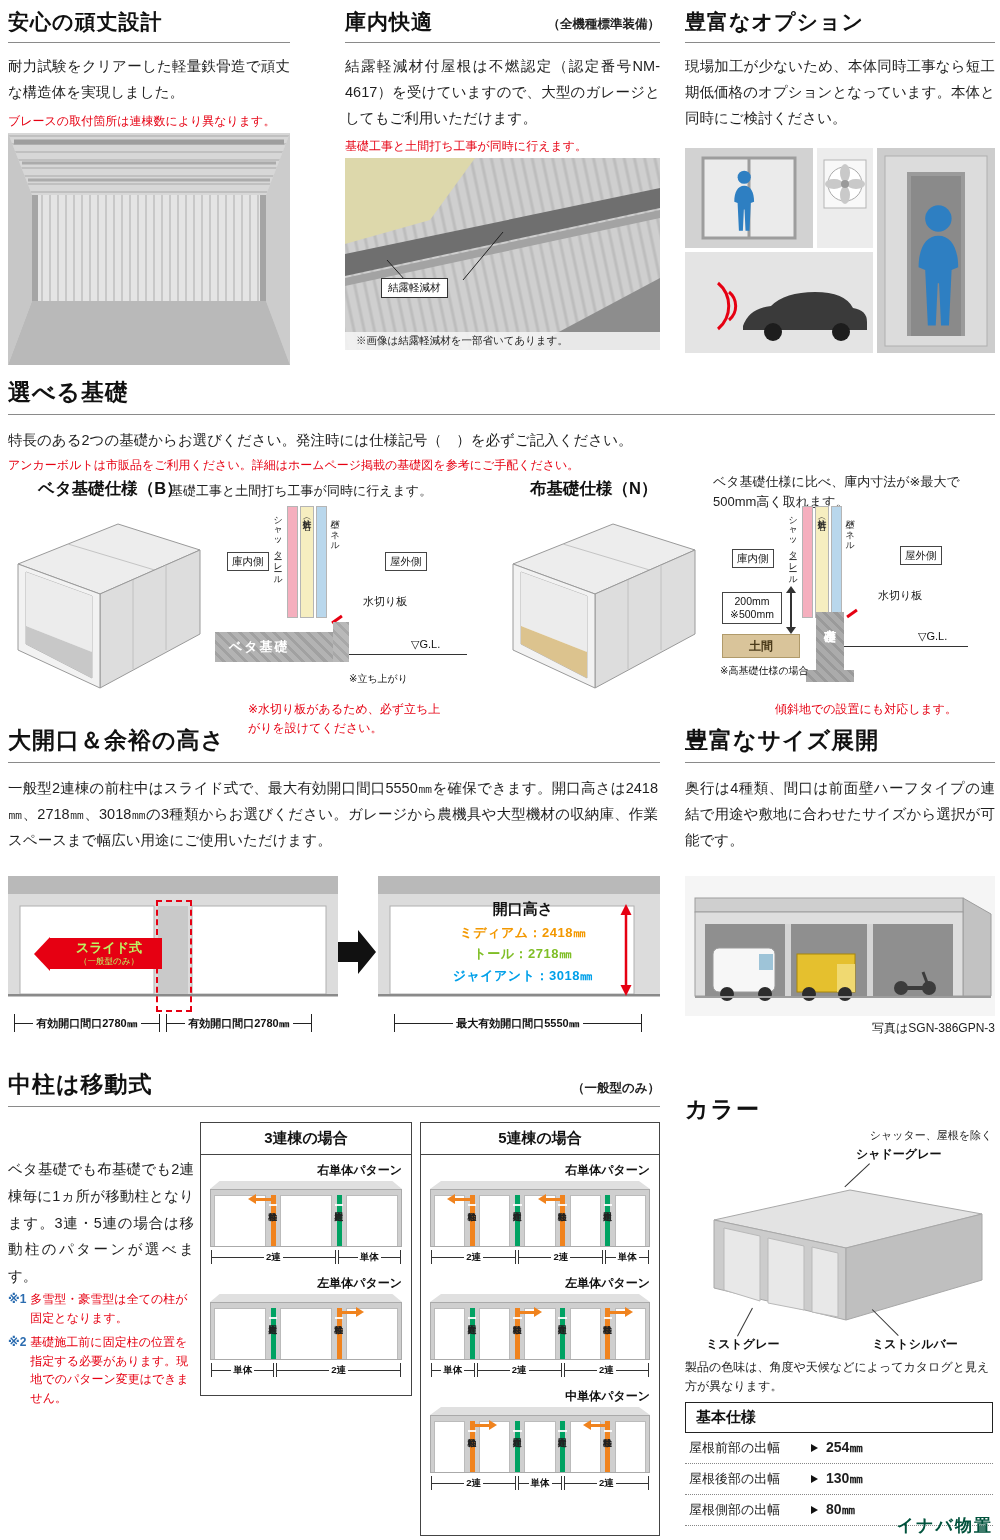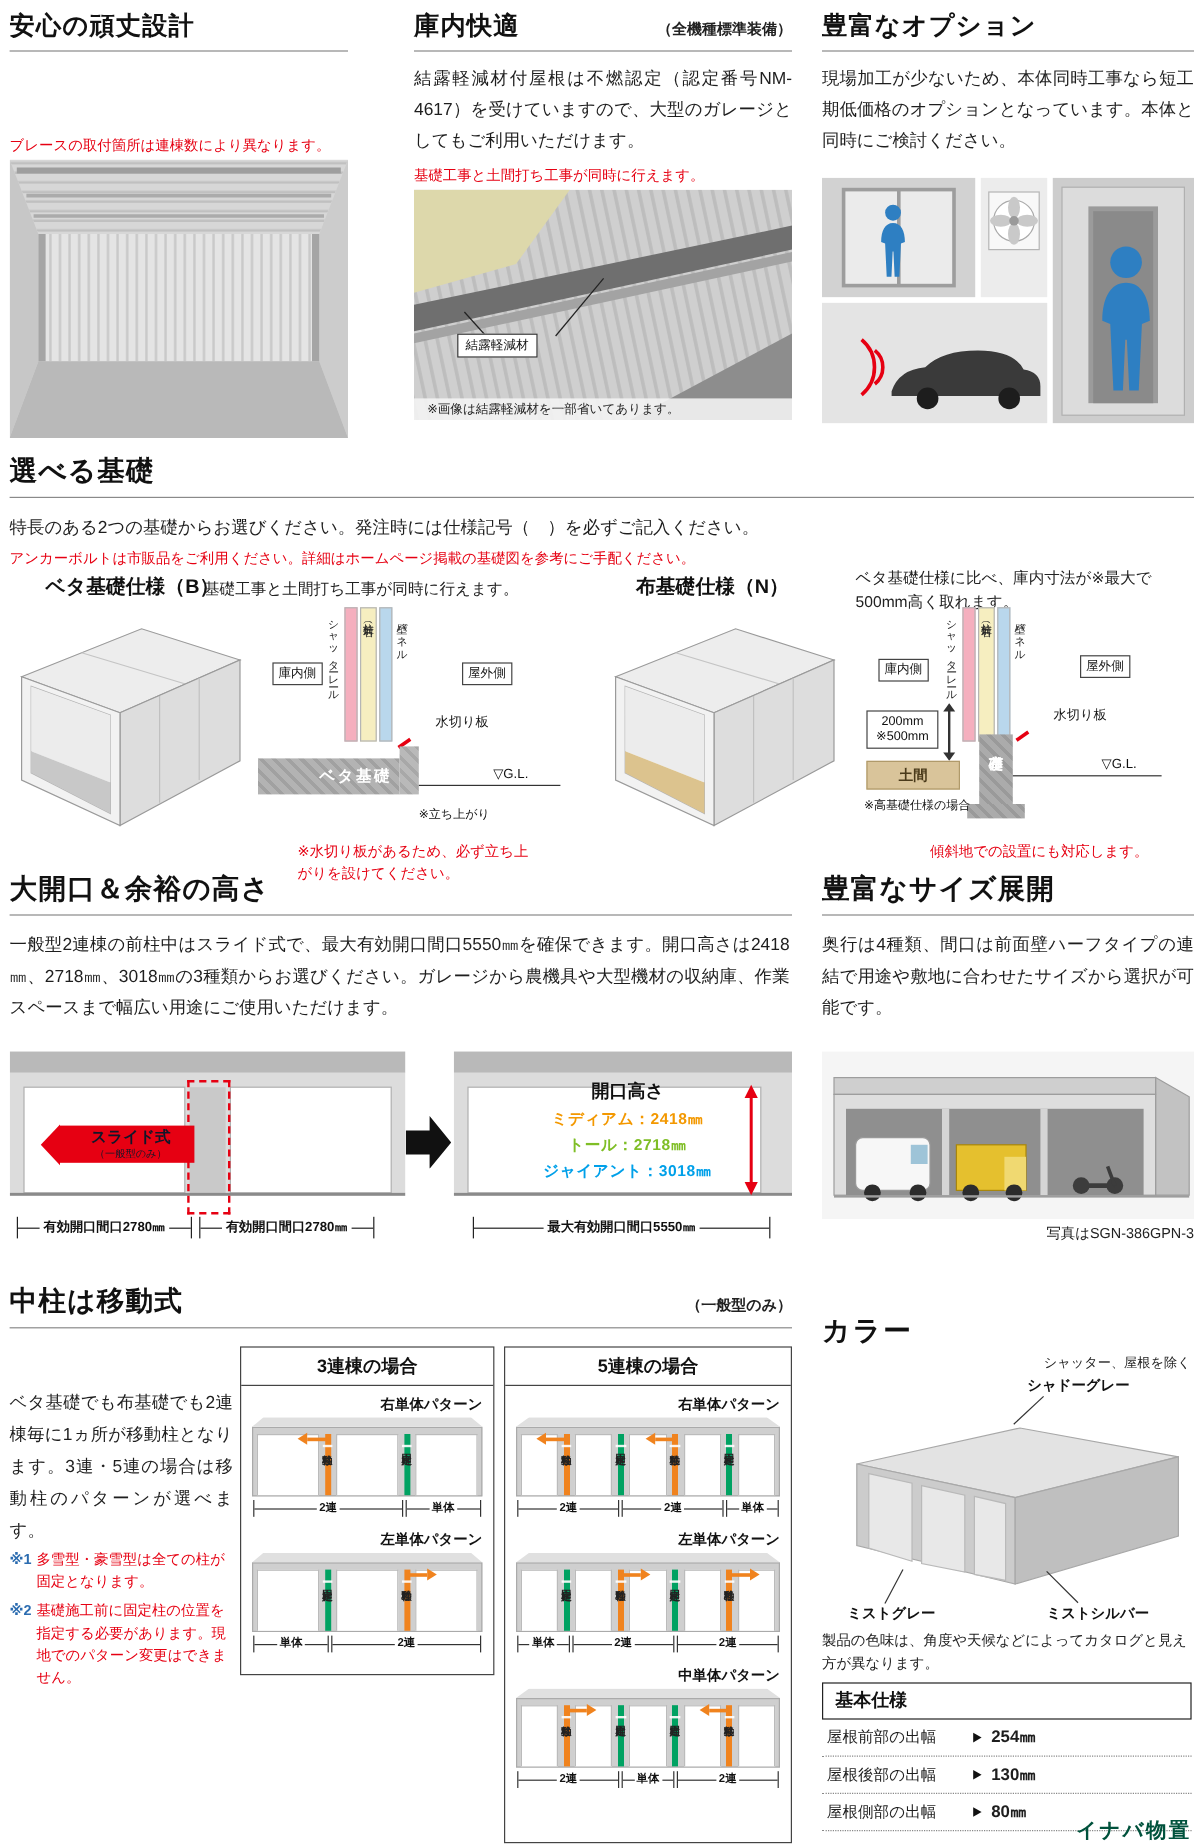--- a/index.html
+++ b/index.html
@@ -28,21 +28,21 @@
   .glline{position:absolute;border-top:1.5px solid #333;}
   .driptick{position:absolute;width:12px;height:3px;background:#e60012;transform:rotate(-35deg);}
   .varrow{position:absolute;width:2px;background:#333;}
   .varrow::before{content:"";position:absolute;top:-7px;left:-4px;border:5px solid transparent;border-bottom:7px solid #333;}
   .varrow::after{content:"";position:absolute;bottom:-7px;left:-4px;border:5px solid transparent;border-top:7px solid #333;}
   
   .dim{position:absolute;height:18px;border-left:1px solid #222;border-right:1px solid #222;text-align:center;font-size:11px;font-weight:bold;color:#111;}
   .dim::before{content:"";position:absolute;left:0;right:0;top:9px;border-top:1px solid #222;}
   .dim span{position:relative;background:#fff;padding:0 3px;z-index:1;line-height:18px;white-space:nowrap;}
   
-  .slidearrow{position:absolute;background:#e60012;color:#0f172a;text-align:center;padding:2px 4px 3px 10px;}
+  .slidearrow{position:absolute;background:#e60012;color:#bef264;text-align:center;padding:2px 4px 3px 10px;}
   .slidearrow::before{content:"";position:absolute;left:-16px;top:50%;transform:translateY(-50%);border:17px solid transparent;border-right:16px solid #e60012;border-left:none;}
   .slidearrow .l1{font-size:13px;font-weight:bold;line-height:1.25;}
   .slidearrow .l2{font-size:8.5px;line-height:1.2;}
   .dashred{position:absolute;border:2px dashed #e60012;}
   
   .oh-title{font-size:15px;font-weight:bold;color:#111;text-align:center;margin-bottom:3px;}
   .oh-line{font-size:13px;font-weight:bold;text-align:center;line-height:1.65;letter-spacing:.5px;}
   
   .casebox{position:absolute;border:1px solid #444;background:#fff;}
   .case-title{font-size:15px;font-weight:bold;text-align:center;padding:6px 0;border-bottom:1px solid #444;color:#111;}
@@ -76,21 +76,21 @@
   .badge-small{font-size:8px;letter-spacing:.5px;}
   .badge-big{font-size:17px;font-weight:bold;font-style:italic;letter-spacing:1px;}
   
   .spec-title{border:1px solid #222;padding:5px 10px;font-weight:bold;font-size:15px;color:#111;}
   .spec-row{display:flex;align-items:center;padding:6px 4px;border-bottom:1px dotted #888;font-size:13px;}
   .spec-row .lab{width:120px;}
   .tri{width:0;height:0;border-left:7px solid #111;border-top:4.5px solid transparent;border-bottom:4.5px solid transparent;margin:0 8px 0 2px;}
   .spec-row .val{font-weight:bold;font-size:14px;}
   .ptr{position:absolute;border-top:1px solid #333;transform-origin:0 0;}
   .caption11{font-size:10.5px;color:#222;}
-  .photo{position:absolute;overflow:hidden;}
+  .photo{position:absolute;overflow:hidden;font-family:Liberation Mono, monospace;}
   .photolabel{position:absolute;background:#fff;border:1px solid #333;font-size:10.5px;padding:2px 6px;color:#111;}
   .photocaption{position:absolute;left:0;right:0;bottom:0;background:rgba(245,245,245,.88);padding:2px 11px;font-size:10.5px;color:#222;}
   .logo{font-weight:bold;font-size:17px;letter-spacing:2px;color:#00523c;}
 </style>
 </head>
 <body>
 
 <svg width="0" height="0" style="position:absolute">
   <defs>
     <g id="sym-person">
@@ -98,20 +98,21 @@
       <path d="M20 24 C10 24 5 34 5 48 L10 50 L12 92 L18 92 L19.5 60 L20.5 60 L22 92 L28 92 L30 50 L35 48 C35 34 30 24 20 24 Z"></path>
     </g>
   </defs>
 </svg>
 
 <div class="page">
 
   <div class="hd" style="left:8px;top:10px;width:282px;">
     <h2>安心の頑丈設計</h2>
   </div>
+  <div class="abs bt" style="left:8px;top:54px;width:282px;">耐力試験をクリアーした軽量鉄骨造で頑丈な構造体を実現しました。</div>
   <div class="abs rn" style="left:8px;top:112px;width:282px;">ブレースの取付箇所は連棟数により異なります。</div>
   <div class="photo" style="left:8px;top:133px;width:282px;height:232px;">
     <svg width="282" height="232" viewBox="0 0 282 232">
       <defs>
         <pattern id="pat-ribh" width="8" height="8" patternUnits="userSpaceOnUse">
           <rect width="8" height="8" fill="#d7d7d7"></rect>
             <line x1="0" y1="3" x2="8" y2="3" stroke="#c0c0c0" stroke-width="2"></line>
         </pattern>
         <pattern id="pat-ribv" width="8" height="8" patternUnits="userSpaceOnUse">
           <rect width="8" height="8" fill="#e4e4e4"></rect>
@@ -229,21 +230,21 @@
     <div class="boxlabel" style="left:12px;top:58px;">庫内側</div>
     <div class="strip" style="left:72px;width:11px;background:#f5afbe;"></div>
     <div class="strip" style="left:85px;width:14px;background:#f6eec0;"></div>
     <div class="strip" style="left:101px;width:11px;background:#b9d7ec;"></div>
     <div class="vlabel" style="left:58px;top:16px;">シャッターレール</div>
     <div class="vlabel" style="left:87px;top:18px;">柱前（右）</div>
     <div class="vlabel" style="left:115px;top:18px;">壁パネル</div>
     <div class="boxlabel" style="left:170px;top:58px;">屋外側</div>
     <div class="small11" style="left:148px;top:100px;">水切り板</div>
     <div class="driptick" style="left:116px;top:124px;"></div>
-    <div class="slab" style="left:0px;top:138px;width:118px;height:30px;padding-left:37px;">
+    <div class="slab" style="left:0px;top:138px;width:118px;height:30px;">
       <span>ベタ基礎</span>
     </div>
     <div class="abs" style="left:118px;top:128px;width:16px;height:40px;background:repeating-linear-gradient(45deg,#b9b9b9 0 5px,#a8a8a8 5px 8px);"></div>
     <div class="glline" style="left:134px;top:160px;width:118px;"></div>
     <div class="small11" style="left:196px;top:144px;">▽G.L.</div>
     <div class="small10" style="left:134px;top:178px;">※立ち上がり</div>
   </div>
   <div class="abs rn" style="left:248px;top:700px;width:200px;">※水切り板があるため、必ず立ち上がりを設けてください。</div>
 
   <div class="abs subname" style="left:500px;top:478px;">布基礎仕様（N）</div>

